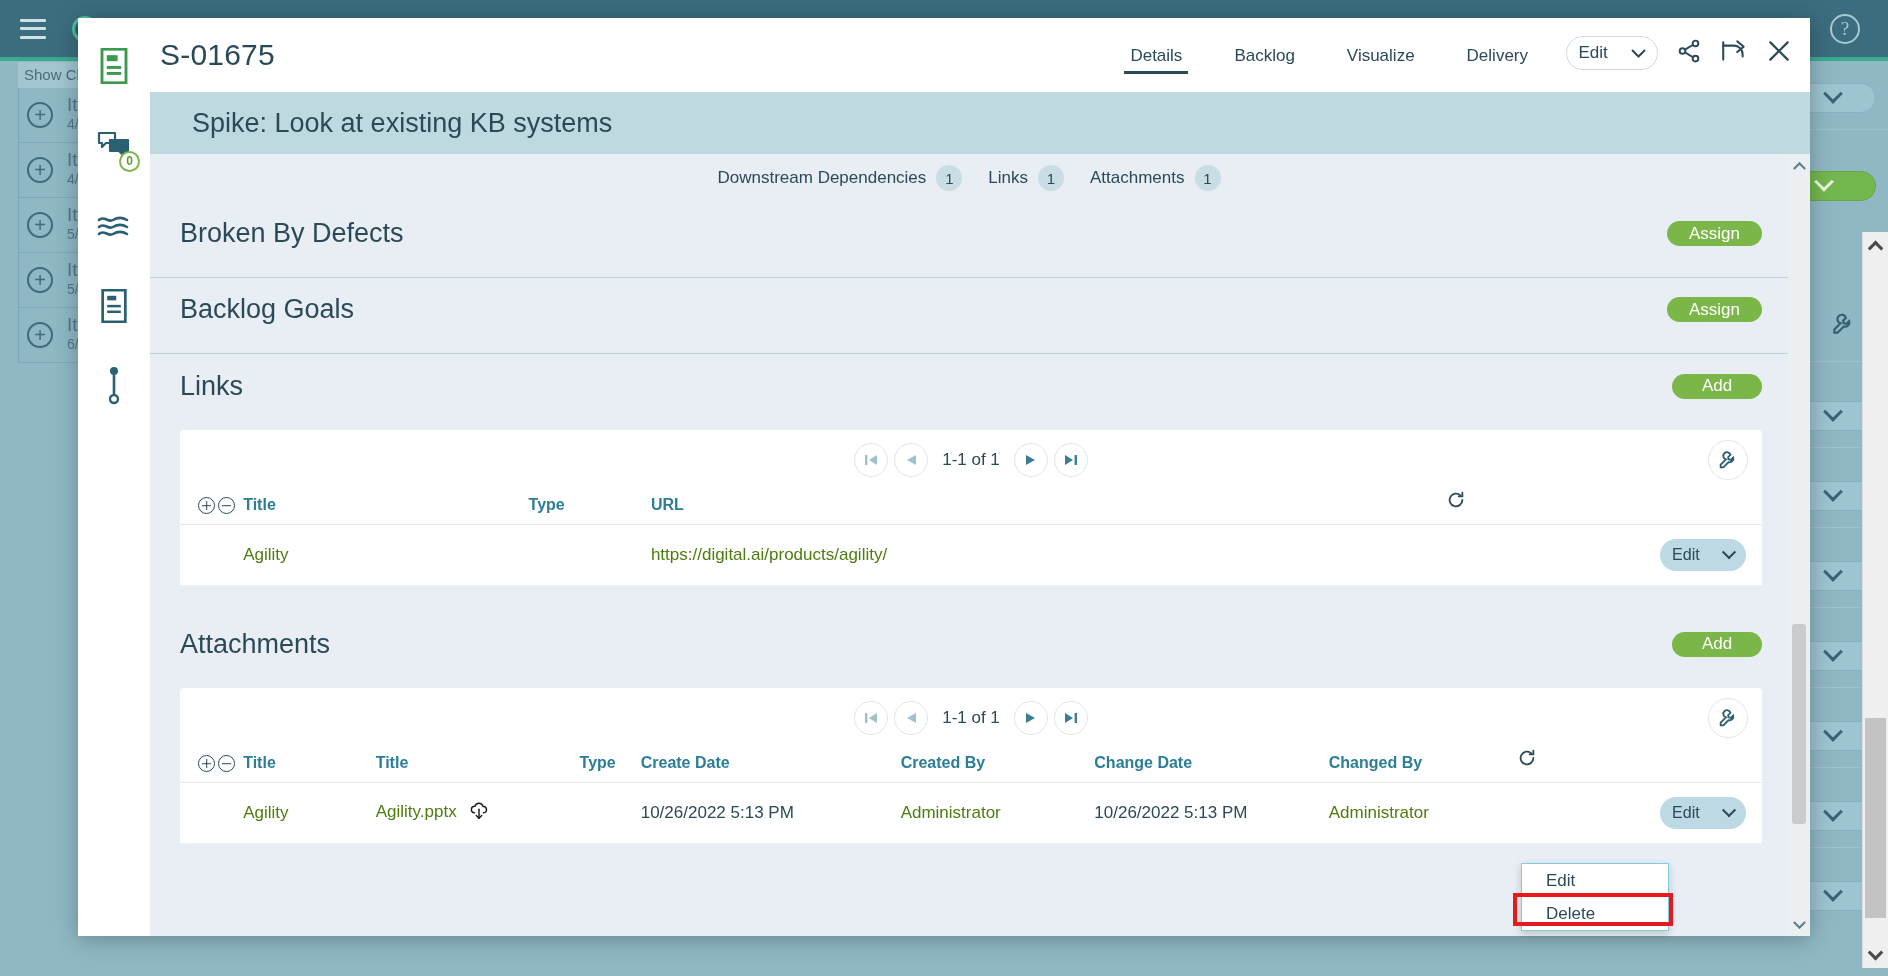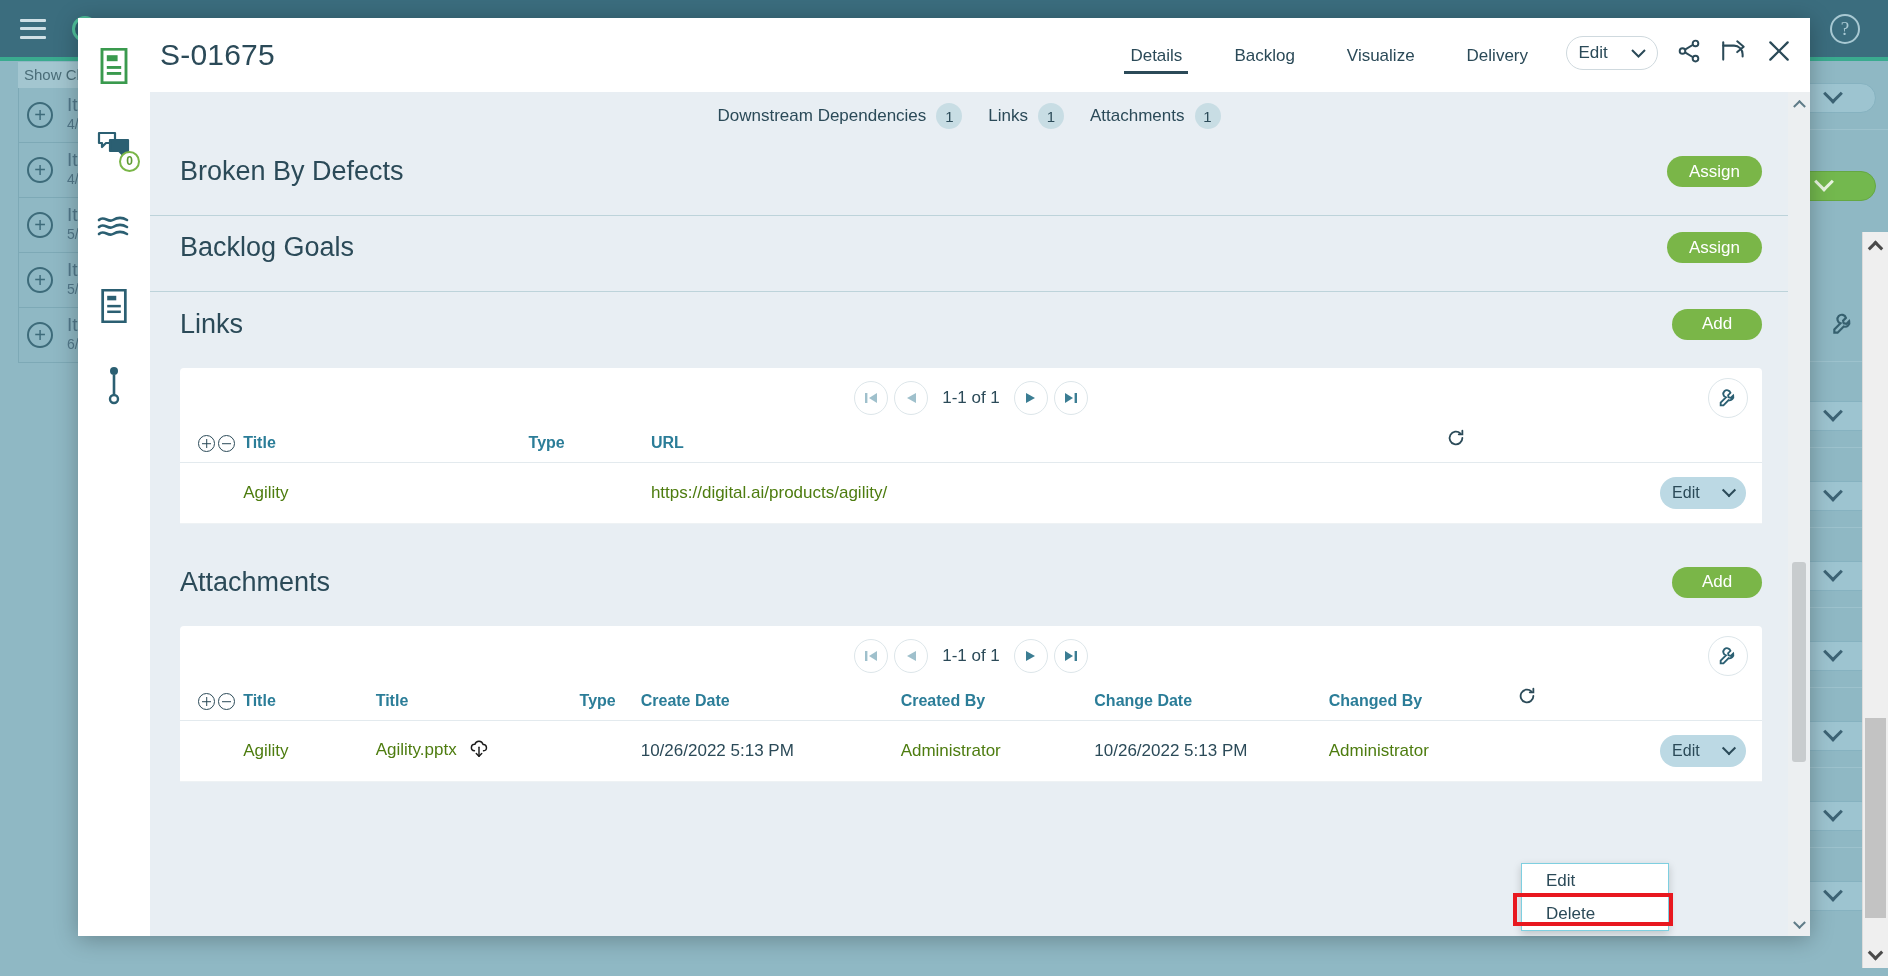--- a/index.html
+++ b/index.html
@@ -198,21 +198,21 @@
     background: #e8eef3;
     border-bottom: 1px solid #bdd3da;
     padding: 0 26px 12px 30px;
     height: 76px; display: flex; align-items: center;
   }
   .section-title { font-size: 27px; color: #2b4a58; font-weight: 400; }
   .btn-green {
     margin-left: auto;
     background: #7ab648; color: #fff;
     border: none; border-radius: 18px;
-    height: 31px; min-width: 90px; padding: 0 22px;
+    height: 25px; min-width: 90px; padding: 0 22px;
     font-size: 17px; cursor: pointer; font-family: inherit;
   }
   .section.nopad { border-bottom: none; }
 
   
   .grid-card {
     background: #fff; margin: 0 26px 0 30px;
     border-radius: 4px 4px 0 0;
     position: relative;
   }
@@ -482,20 +482,23 @@
         </div>
         <div class="hdr-icon">
           <svg width="26" height="26" viewBox="0 0 24 24" fill="none" stroke="#2b4a58" stroke-width="2.1" stroke-linecap="round">
             <line x1="4" y1="4" x2="20" y2="20"></line>
               <line x1="20" y1="4" x2="4" y2="20"></line>
           </svg>
         </div>
       </div>
     </div>
 
+    <div class="item-title-bar">
+      <div class="item-title">Spike: Look at existing KB systems</div>
+    </div>
 
     <div class="scroll-body">
       <div class="scroll-inner">
 
         <div class="counts-bar">
           <div class="count-item">
             <span>Downstream Dependencies</span>
             <span class="count-badge">1</span>
           </div>
           <div class="count-item">

